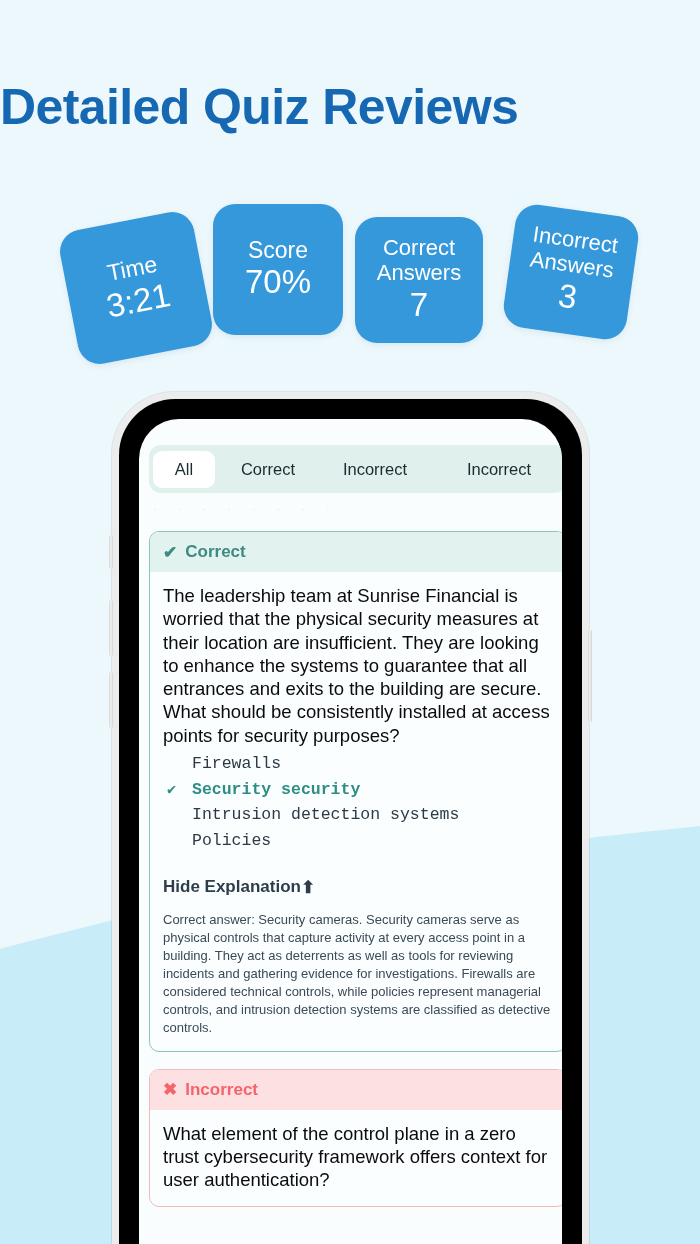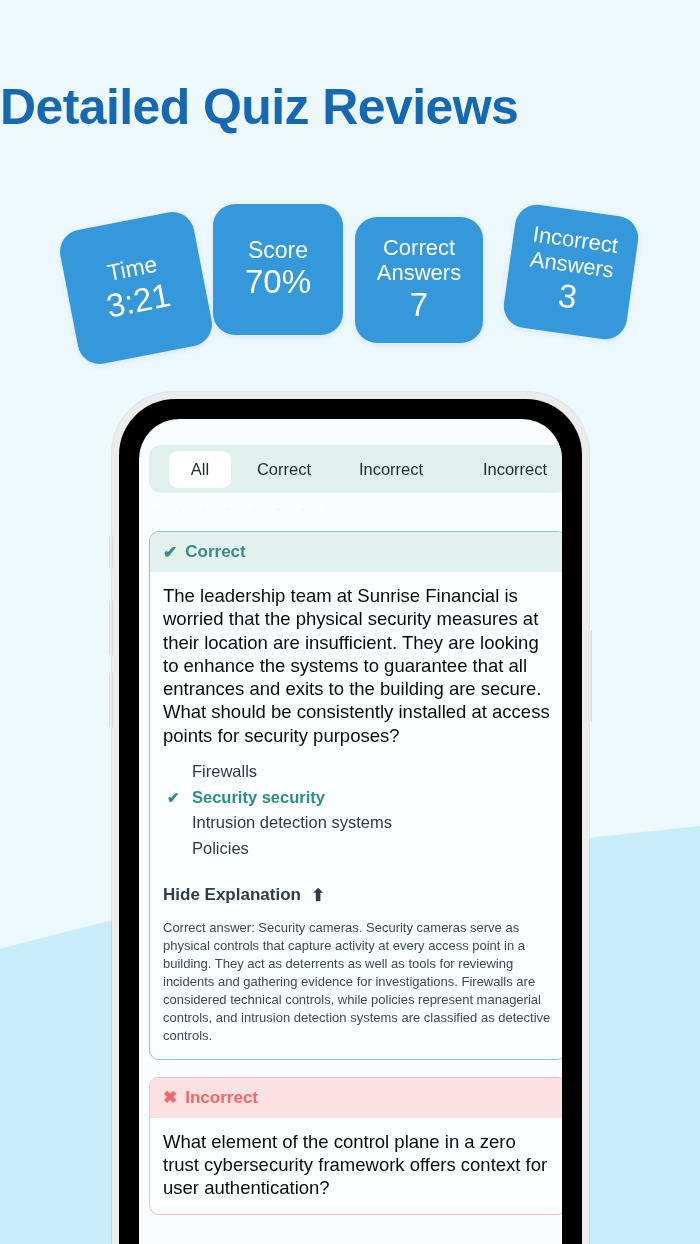--- a/index.html
+++ b/index.html
@@ -144,21 +144,21 @@
   .tabbar {
     position: absolute;
     left: 10px;
     top: 26px;
     width: 418px;
     height: 48px;
     background: #dff0ed;
     border-radius: 12px;
     display: flex;
     align-items: center;
-    padding: 4px 20px;
+    padding: 4px 4px;
   }
   .tab {
     flex: 0 0 auto;
     font-size: 16.5px;
     color: #1d2b33;
     padding: 9px 0;
     text-align: center;
     border-radius: 9px;
     white-space: nowrap;
   }
@@ -219,22 +219,23 @@
   .card-body { padding: 12px 13px 14px 13px; }
 
   .question-text {
     font-size: 18.5px;
     line-height: 1.26;
     color: #0b0b0b;
     font-family: "Liberation Sans", sans-serif;
   }
 
   .options {
-    margin-top: 12px;
+    margin-top: 4px;
     padding-left: 4px;
+    font-family: Liberation Mono, monospace;
   }
   .option {
     display: flex;
     align-items: baseline;
     gap: 9px;
     font-size: 16.5px;
     line-height: 1.55;
     color: #2b3a45;
   }
   .option .opt-mark {
@@ -244,21 +245,20 @@
     color: transparent;
   }
   .option.is-correct { color: #2e8d84; font-weight: 700; }
   .option.is-correct .opt-mark { color: #2e8d84; }
 
   
   .explain-toggle {
     margin-top: 24px;
     display: flex;
     align-items: center;
-    gap: 10px;
     font-size: 17px;
     font-weight: 700;
     color: #2e3d4a;
   }
   .explain-arrow { font-size: 17px; line-height: 1; }
 
   .explain-body {
     margin-top: 14px;
     font-size: 13px;
     line-height: 1.38;

